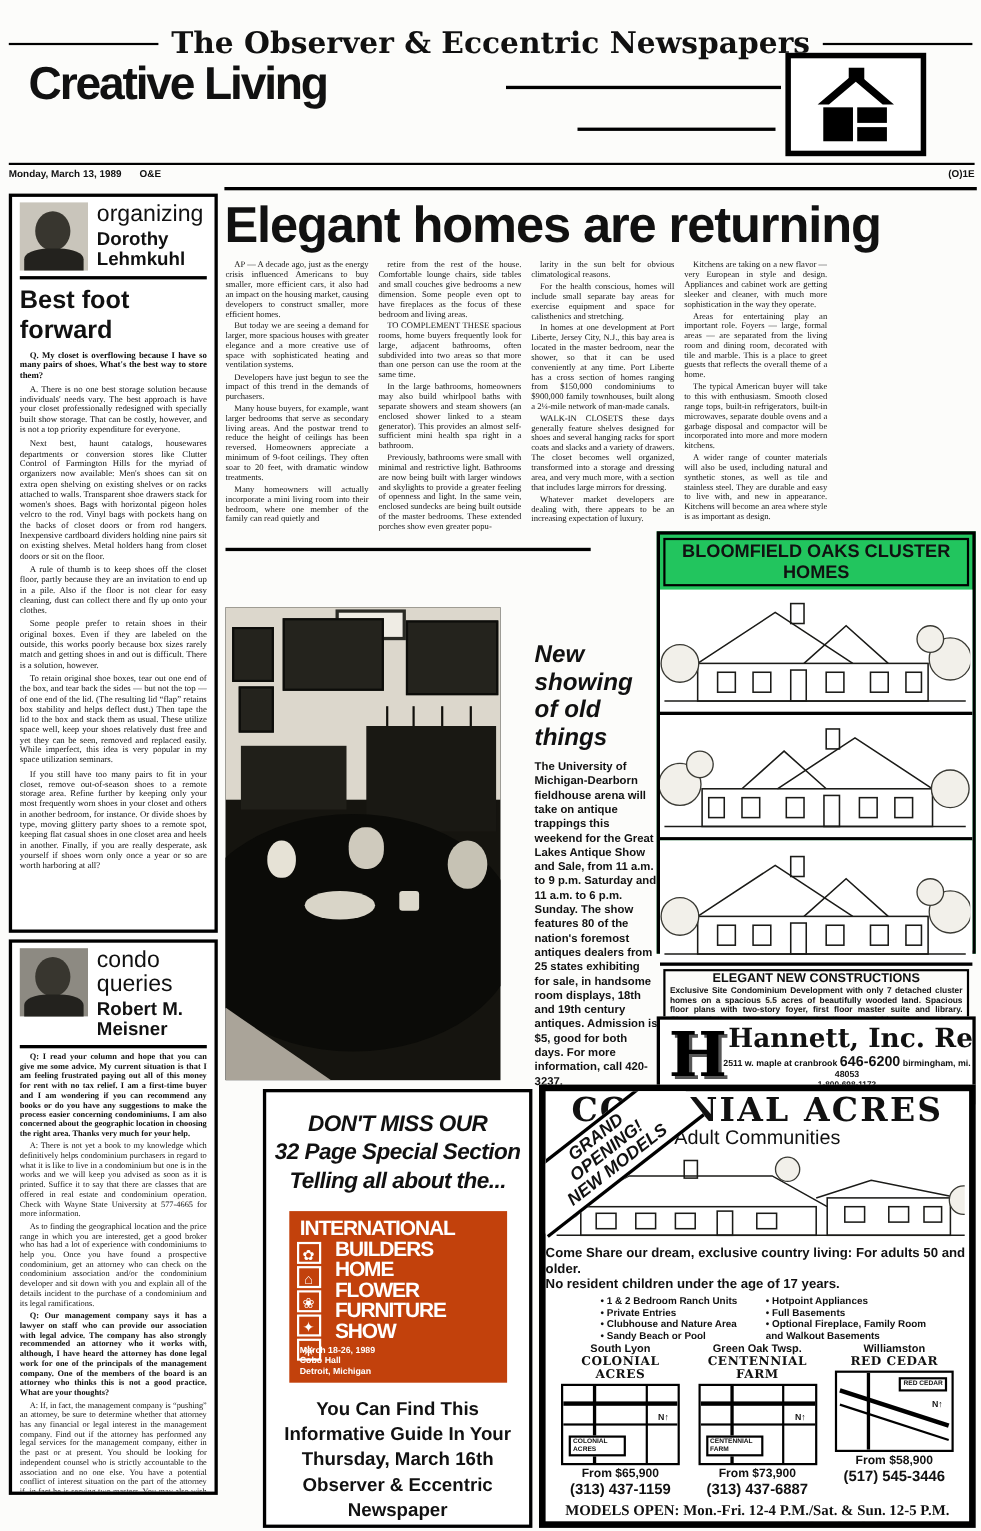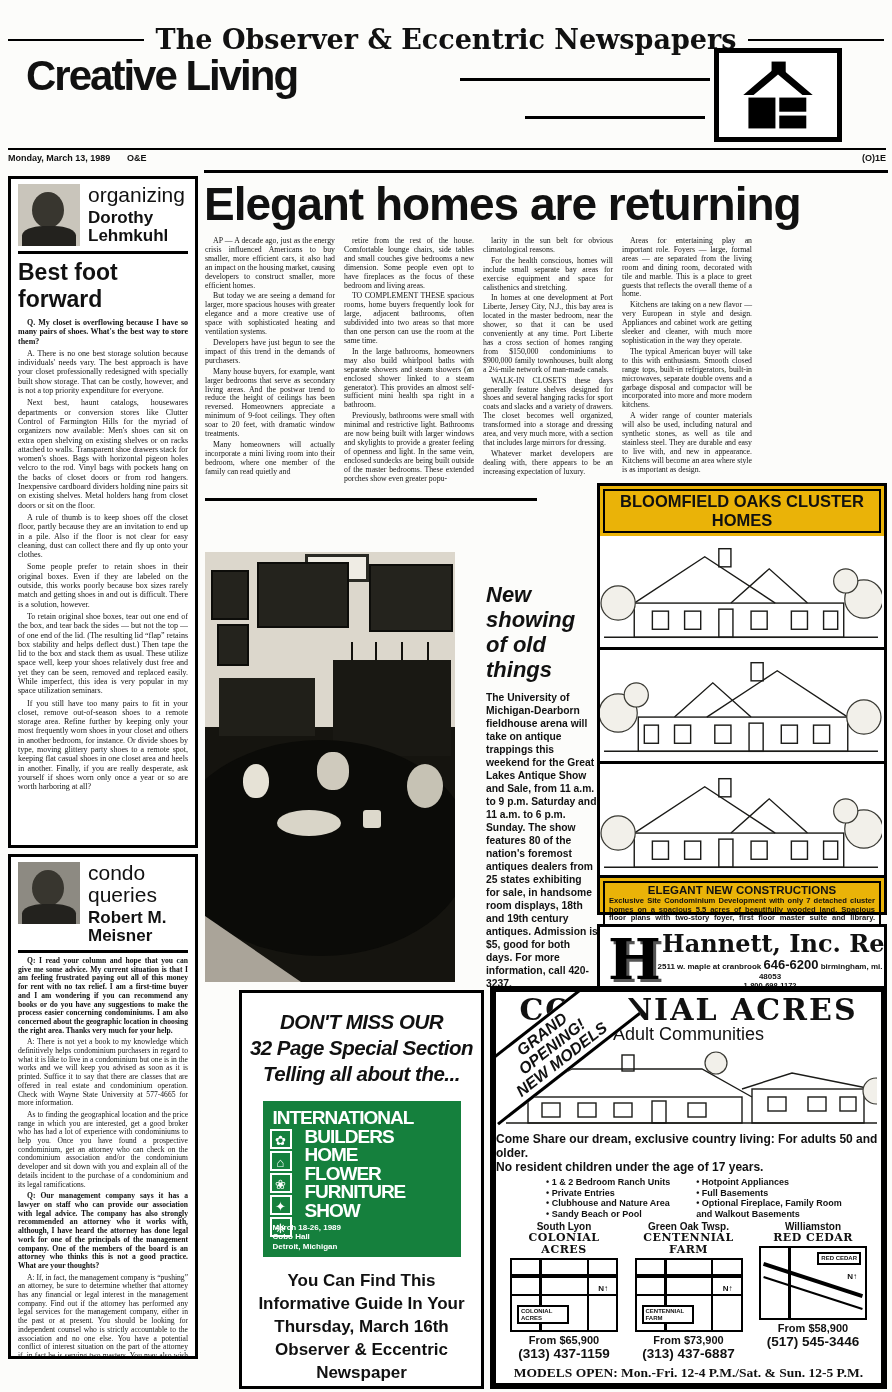--- a/index.html
+++ b/index.html
@@ -60,22 +60,22 @@
   .bigtable{position:absolute;left:-34px;top:188px;width:300px;height:216px;border-radius:50%;background:#0b0b08;}
   .obj{position:absolute;}
   .floorpatch{position:absolute;left:0;bottom:0;width:96px;height:66px;background:#aaa499;
         clip-path:polygon(0 100%,100% 100%,0 0);}
   
   .caption{position:absolute;left:486px;top:582px;width:112px;}
   .caption h3{font-family:"Liberation Sans",sans-serif;font-weight:bold;font-style:italic;
         font-size:22px;line-height:25px;margin:0 0 9px;}
   .caption p{font-family:"Liberation Sans",sans-serif;font-weight:bold;font-size:10.3px;line-height:13px;margin:0;}
   
-  .bloomfield{position:absolute;left:597px;top:483px;width:290px;height:432px;border:3px solid #000;
-        background:#eab308;box-sizing:border-box;}
+  .bloomfield{position:absolute;left:597px;top:483px;width:290px;height:384px;border:3px solid #000;
+        background:#22c55e;box-sizing:border-box;}
   .bf-header{border:2px solid #000;margin:3px;text-align:center;font-family:"Liberation Sans",sans-serif;
         font-weight:bold;font-size:16.5px;padding:1px 0;}
   .bf-panel{height:111px;border-bottom:3px solid #000;overflow:hidden;position:relative;background:#fff;}
   .bf-panel svg{display:block;}
   .bf-text{border:2px solid #000;margin:3px;padding:1px 4px;}
   .bf-text h4{margin:0;text-align:center;font-family:"Liberation Sans",sans-serif;font-size:11.5px;}
   .bf-text p{margin:1px 0 0;font-family:"Liberation Sans",sans-serif;font-weight:bold;
         font-size:7.6px;line-height:8.6px;text-align:justify;}
   
   .hannett{position:absolute;left:597px;top:924px;width:290px;height:80px;border:3px solid #000;
@@ -92,21 +92,21 @@
   .h-hours{border-top:2px solid #000;margin-top:2px;padding:1px 2px 0 26px;text-align:center;
         font-family:"Liberation Sans",sans-serif;font-weight:bold;font-size:7px;}
   .h-badges{position:absolute;left:5px;bottom:3px;display:flex;gap:3px;}
   .h-badge{width:9px;height:9px;border:1px solid #000;font-size:7px;line-height:9px;text-align:center;
         font-family:"Liberation Sans",sans-serif;}
   
   .builders{position:absolute;left:239px;top:990px;width:245px;height:399px;border:3px solid #000;
         background:#fff;box-sizing:border-box;text-align:center;padding-top:16px;overflow:hidden;}
   .b-line{font-family:"Liberation Sans",sans-serif;font-weight:bold;font-style:italic;
         font-size:20.5px;line-height:26px;letter-spacing:-0.5px;}
-  .b-logo{margin:14px auto 4px;width:198px;height:156px;background:#15803d;color:#fff;
+  .b-logo{margin:14px auto 4px;width:198px;height:156px;background:#c2410c;color:#fff;
         position:relative;text-align:left;box-sizing:border-box;padding:8px 0 0 8px;}
   .b-words div{font-family:"Liberation Sans",sans-serif;font-weight:bold;font-size:19px;
         line-height:18.5px;letter-spacing:-1px;margin-left:34px;}
   .b-words div:first-child{margin-left:2px;}
   .b-icons{position:absolute;left:7px;top:28px;}
   .b-icons div{width:22px;height:20px;border:2px solid #fff;margin-bottom:2px;font-size:13px;
         line-height:20px;text-align:center;box-sizing:border-box;}
   .b-details{position:absolute;left:10px;bottom:6px;}
   .b-details div{font-family:"Liberation Sans",sans-serif;font-weight:bold;font-size:8px;line-height:9.5px;}
   .b-find{margin-top:12px;}
@@ -246,22 +246,22 @@
         <p>Previously, bathrooms were small with minimal and restrictive light. Bathrooms are now being built with larger windows and skylights to provide a greater feeling of openness and light. In the same vein, enclosed sundecks are being built outside of the master bedrooms. These extended porches show even greater popu-</p>
       </div>
     <div class="acol">
         <p>larity in the sun belt for obvious climatological reasons.</p>
         <p>For the health conscious, homes will include small separate bay areas for exercise equipment and space for calisthenics and stretching.</p>
         <p>In homes at one development at Port Liberte, Jersey City, N.J., this bay area is located in the master bedroom, near the shower, so that it can be used conveniently at any time. Port Liberte has a cross section of homes ranging from $150,000 condominiums to $900,000 family townhouses, built along a 2¼-mile network of man-made canals.</p>
         <p>WALK-IN CLOSETS these days generally feature shelves designed for shoes and several hanging racks for sport coats and slacks and a variety of drawers. The closet becomes well organized, transformed into a storage and dressing area, and very much more, with a section that includes large mirrors for dressing.</p>
         <p>Whatever market developers are dealing with, there appears to be an increasing expectation of luxury.</p>
       </div>
     <div class="acol">
+        <p>Kitchens are taking on a new flavor — very European in style and design. Appliances and cabinet work are getting sleeker and cleaner, with much more sophistication in the way they operate.</p>
         <p>Areas for entertaining play an important role. Foyers — large, formal areas — are separated from the living room and dining room, decorated with tile and marble. This is a place to greet guests that reflects the overall theme of a home.</p>
-        <p>Kitchens are taking on a new flavor — very European in style and design. Appliances and cabinet work are getting sleeker and cleaner, with much more sophistication in the way they operate.</p>
         <p>The typical American buyer will take to this with enthusiasm. Smooth closed range tops, built-in refrigerators, built-in microwaves, separate double ovens and a garbage disposal and compactor will be incorporated into more and more modern kitchens.</p>
         <p>A wider range of counter materials will also be used, including natural and synthetic stones, as well as tile and stainless steel. They are durable and easy to live with, and new in appearance. Kitchens will become an area where style is as important as design.</p>
       </div>
   </div>
 
 
   <div class="article-end-rule"></div>
 
   <div class="photo">
     <div class="wall"></div>

